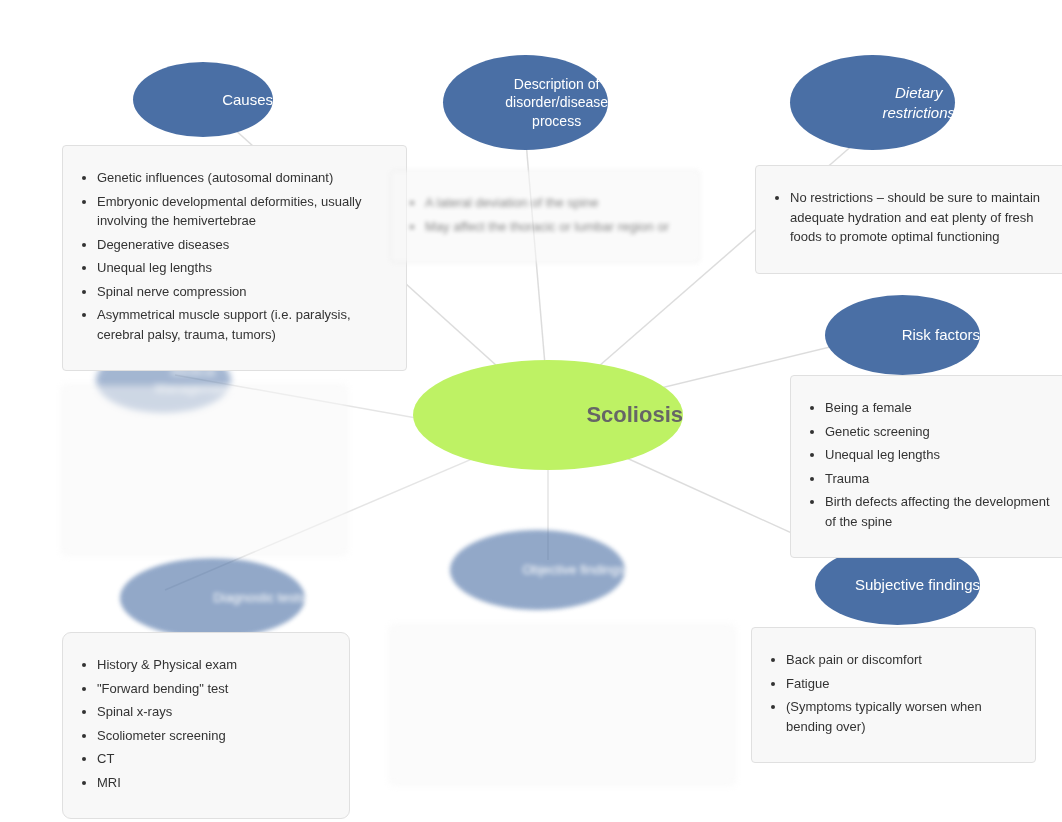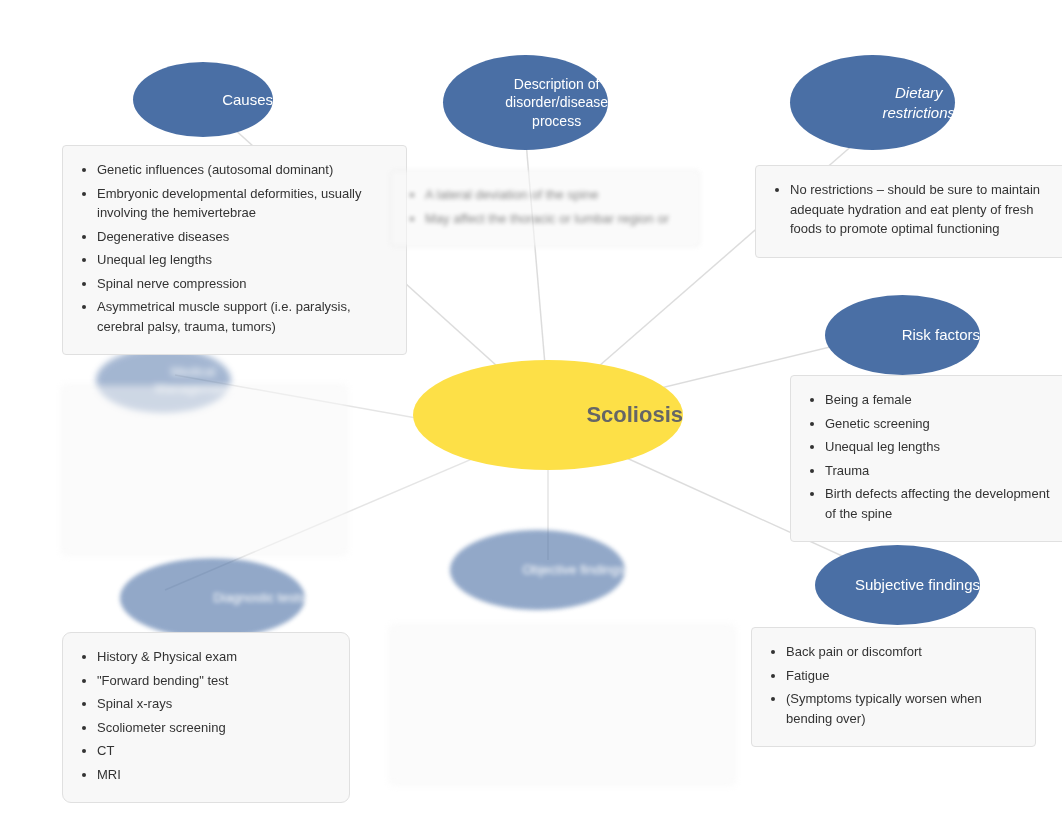--- a/index.html
+++ b/index.html
@@ -22,30 +22,30 @@
       font-size: 15px;
       line-height: 1.3;
       position: absolute;
     }
 
     .oval-blue {
       background: #4a6fa5;
     }
 
     .oval-yellow {
-      background: #fde047;
+      background: #bef264;
       color: #666;
     }
 
     .info-box {
       position: absolute;
       background: #f8f8f8;
       border: 1px solid #e0e0e0;
       border-radius: 4px;
-      padding: 14px 16px;
+      padding: 22px 16px;
       font-size: 13px;
       color: #333;
       line-height: 1.5;
     }
 
     .info-box ul {
       list-style: disc;
       padding-left: 18px;
     }
 

